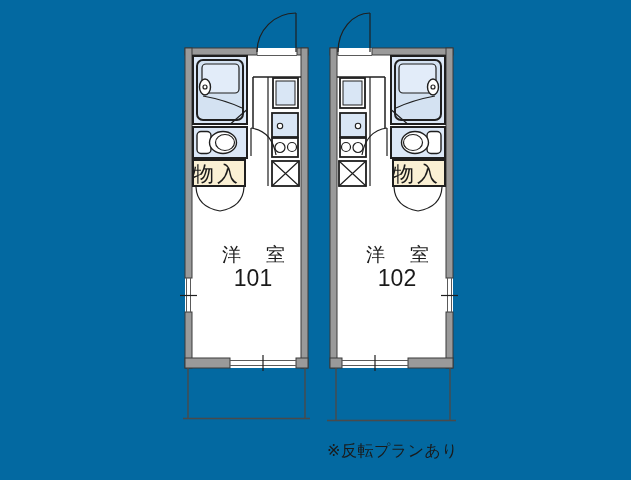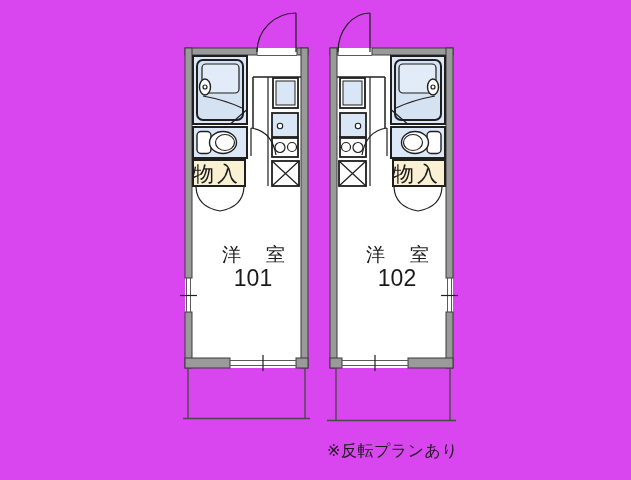--- a/index.html
+++ b/index.html
@@ -1,16 +1,16 @@
 <!DOCTYPE html>
 <html style="--wall-fill: #9a9a9a; --wall-stroke: #3a3a3a; --line: #1f1f1f; --water-blue: #dce8f7; --fixture-blue: #d9e6f5; --tub-blue: #d4e2f2; --tub-inner: #e2ecf9; --storage-cream: #faf0d4; --text: #1a1a1a;"><head>
 <meta charset="utf-8">
 <style>
   html,body{margin:0;padding:0;background:#ffffff;}
-  .canvas{position:relative;width:631px;height:480px;background:#d946ef;overflow:hidden;}
+  .canvas{position:relative;width:631px;height:480px;background:#0369a1;overflow:hidden;}
   svg text{font-family:"Liberation Sans","DejaVu Sans",sans-serif;fill:var(--text,#1a1a1a);}
   .wall{fill:var(--wall-fill,#9a9a9a);stroke:var(--wall-stroke,#3a3a3a);stroke-width:1;}
   .interior{fill:#ffffff;}
   .roombg{fill:var(--water-blue,#dce8f7);stroke:var(--line,#1f1f1f);stroke-width:2;}
   .cream{fill:var(--storage-cream,#faf0d4);stroke:var(--line,#1f1f1f);stroke-width:2;}
   .fixture{fill:#ffffff;stroke:var(--line,#1f1f1f);stroke-width:1.8;}
   .bluebox{fill:var(--fixture-blue,#d9e6f5);stroke:var(--line,#1f1f1f);stroke-width:1.8;}
   .tub{fill:var(--tub-blue,#d4e2f2);stroke:var(--line,#1f1f1f);stroke-width:2;}
   .tubinner{fill:var(--tub-inner,#e2ecf9);stroke:var(--line,#1f1f1f);stroke-width:1.2;}
   .ln{fill:none;stroke:var(--line,#1f1f1f);stroke-width:1.5;}

